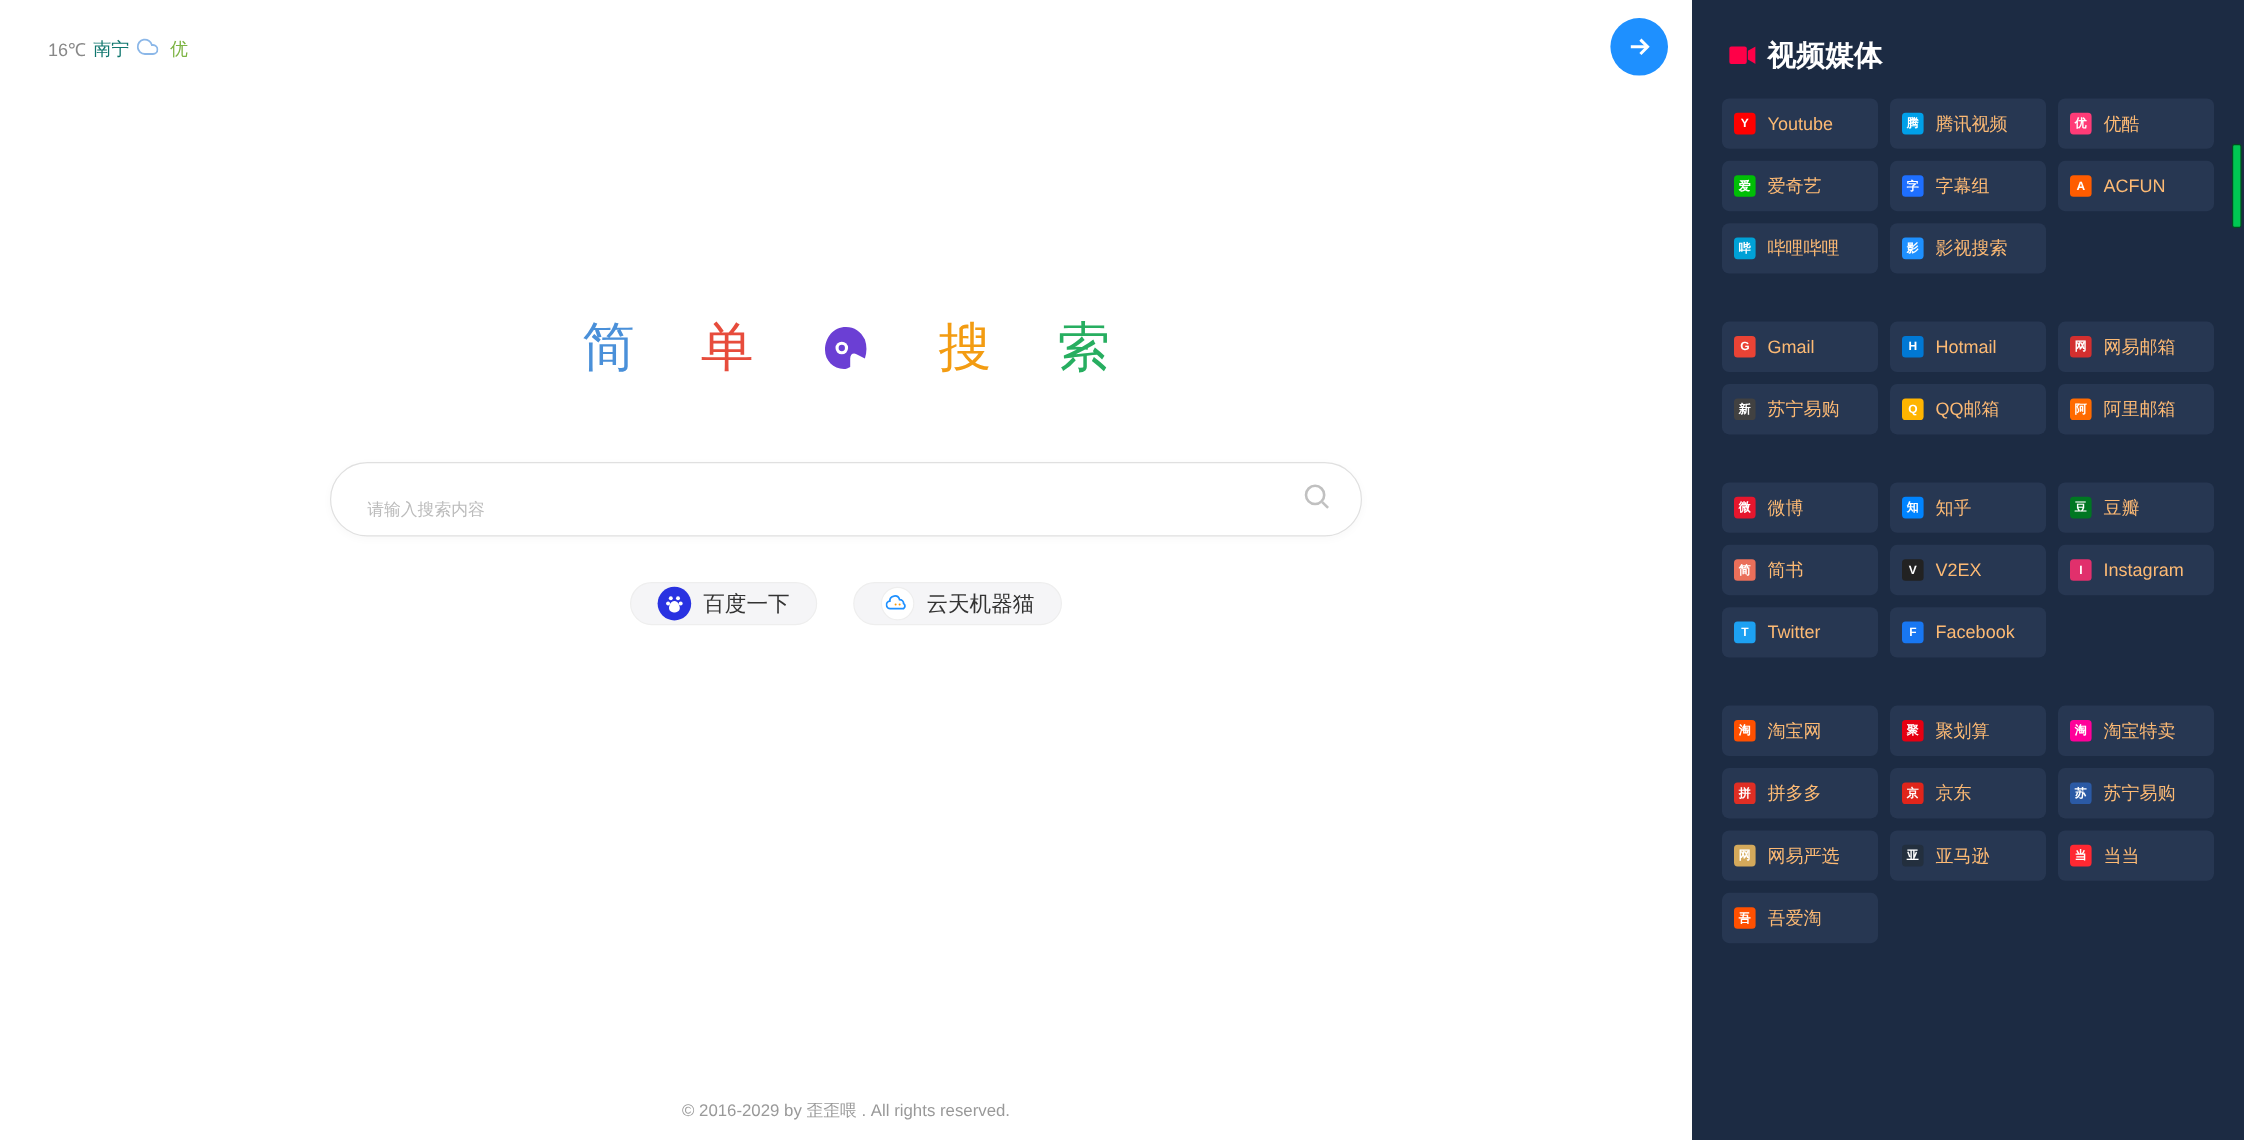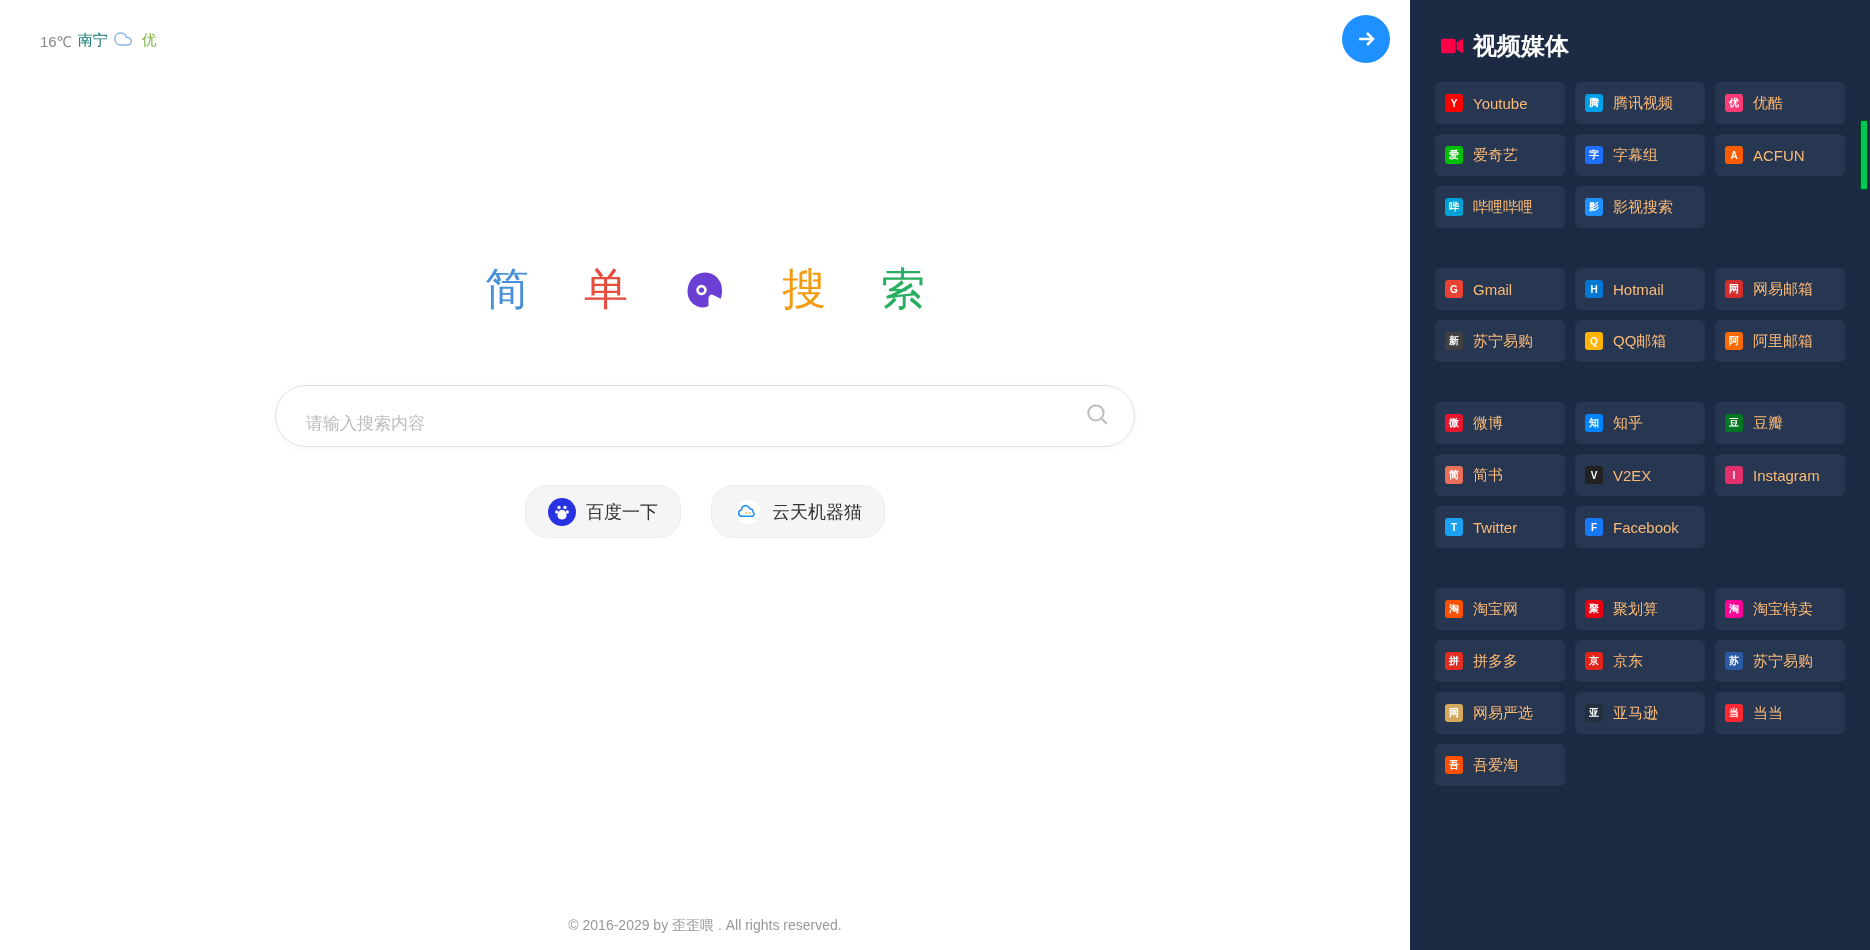--- a/index.html
+++ b/index.html
@@ -82,21 +82,21 @@
   left: 50%;
   transform: translateX(-50%);
   width: 860px;
 }
 .search-box {
   width: 100%;
   height: 62px;
   border: 1px solid #e0e0e0;
   border-radius: 31px;
   padding: 16px 70px 0 30px;
-  font-size: 17px;
+  font-size: 14px;
   color: #333;
   outline: none;
   box-shadow: 0 2px 8px rgba(0,0,0,0.03);
 }
 .search-box::placeholder { color: #bbb; }
 .search-icon-btn {
   position: absolute;
   right: 25px;
   top: 50%;
   transform: translateY(-50%);
@@ -110,21 +110,21 @@
   top: 485px;
   left: 50%;
   transform: translateX(-50%);
   display: flex;
   gap: 30px;
 }
 .engine-chip {
   display: flex;
   align-items: center;
   gap: 10px;
-  height: 53px;
+  height: 36px;
   padding: 0 22px;
   border-radius: 22px;
   background: #f5f5f7;
   font-size: 18px;
   color: #333;
   cursor: pointer;
   border: 1px solid #eee;
 }
 .engine-chip .chip-icon {
   width: 28px;

